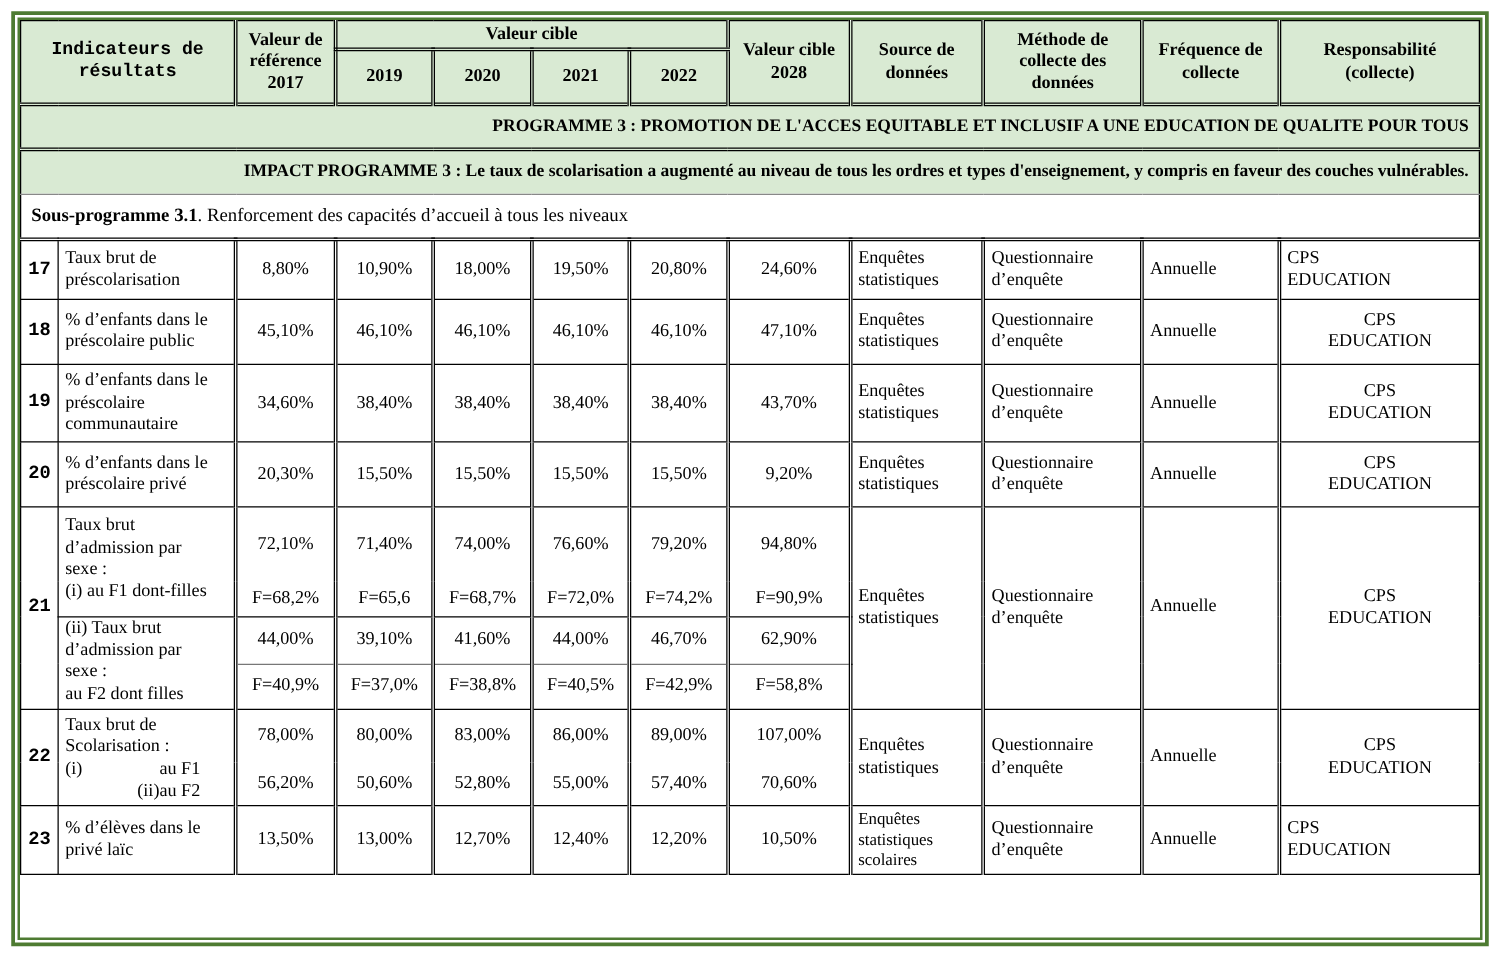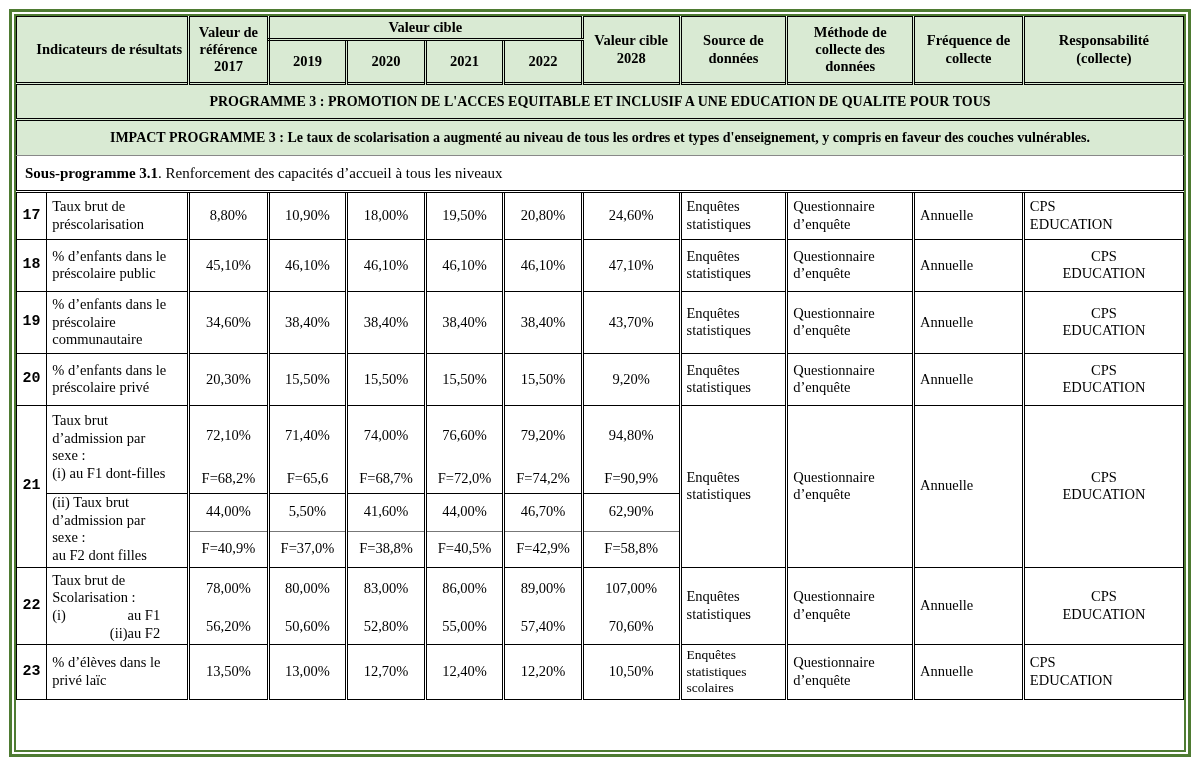--- a/index.html
+++ b/index.html
@@ -49,27 +49,27 @@
   
   .vsep{ border-left:3px double #000; }
 
   thead td{
     background:#d9ead3;
     font-weight:bold;
     text-align:center;
     font-size:14.5px;
     line-height:1.2;
   }
-  .hdr-indic{ text-align:right; }
+  .hdr-indic{ text-align:center;font-family:Liberation Mono, monospace; }
   .band td{
     background:#d9ead3;
     font-weight:bold;
     font-size:14px;
     padding:8px 8px;
-    text-align:center;
+    text-align:right;
     border-top:3px double #000;
     border-bottom:1px solid #888;
   }
   .band-white td{
     background:#fff;
     font-size:15px;
     padding:8px 8px;
     text-align:left;
     border-top:1px solid #888;
     border-bottom:3px double #000;
@@ -305,21 +305,21 @@
       </tr>
 
       <tr style="height:34px;">
         <td class="lbl nbrd-b" rowspan="2" style="vertical-align:top;padding-top:0;">
           <div>(ii)  Taux brut</div>
           <div>d’admission par</div>
           <div>sexe :</div>
           <div>au F2 dont filles</div>
         </td>
         <td class="num vsep nbrd-b">44,00%</td>
-        <td class="num vsep nbrd-b">5,50%</td>
+        <td class="num vsep nbrd-b">39,10%</td>
         <td class="num vsep nbrd-b">41,60%</td>
         <td class="num vsep nbrd-b">44,00%</td>
         <td class="num vsep nbrd-b">46,70%</td>
         <td class="num vsep nbrd-b">62,90%</td>
       </tr>
 
       <tr style="height:32px;">
         <td class="num vsep thinline">F=40,9%</td>
         <td class="num vsep thinline">F=37,0%</td>
         <td class="num vsep thinline">F=38,8%</td>

